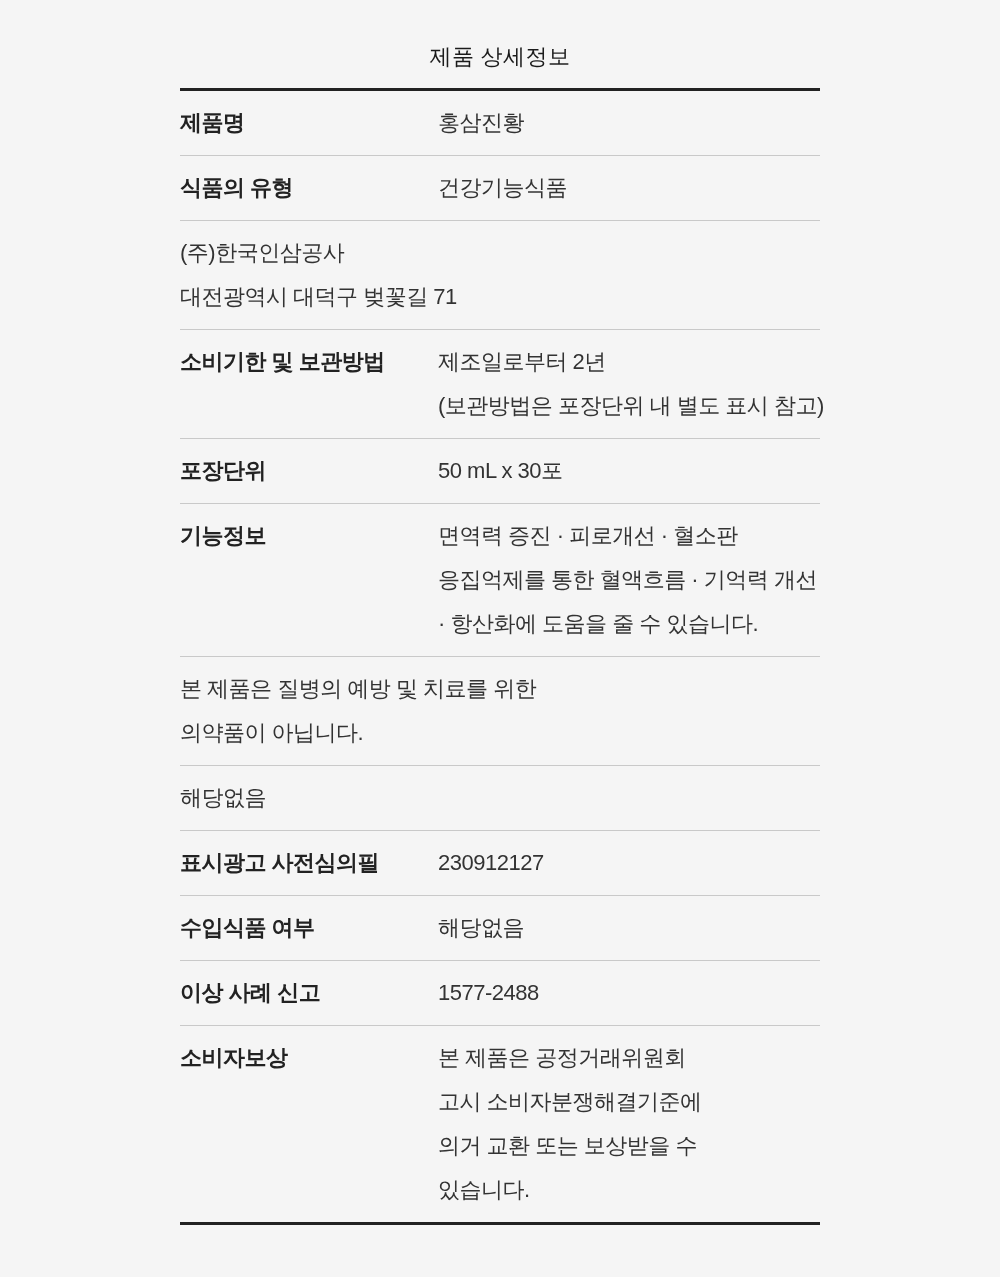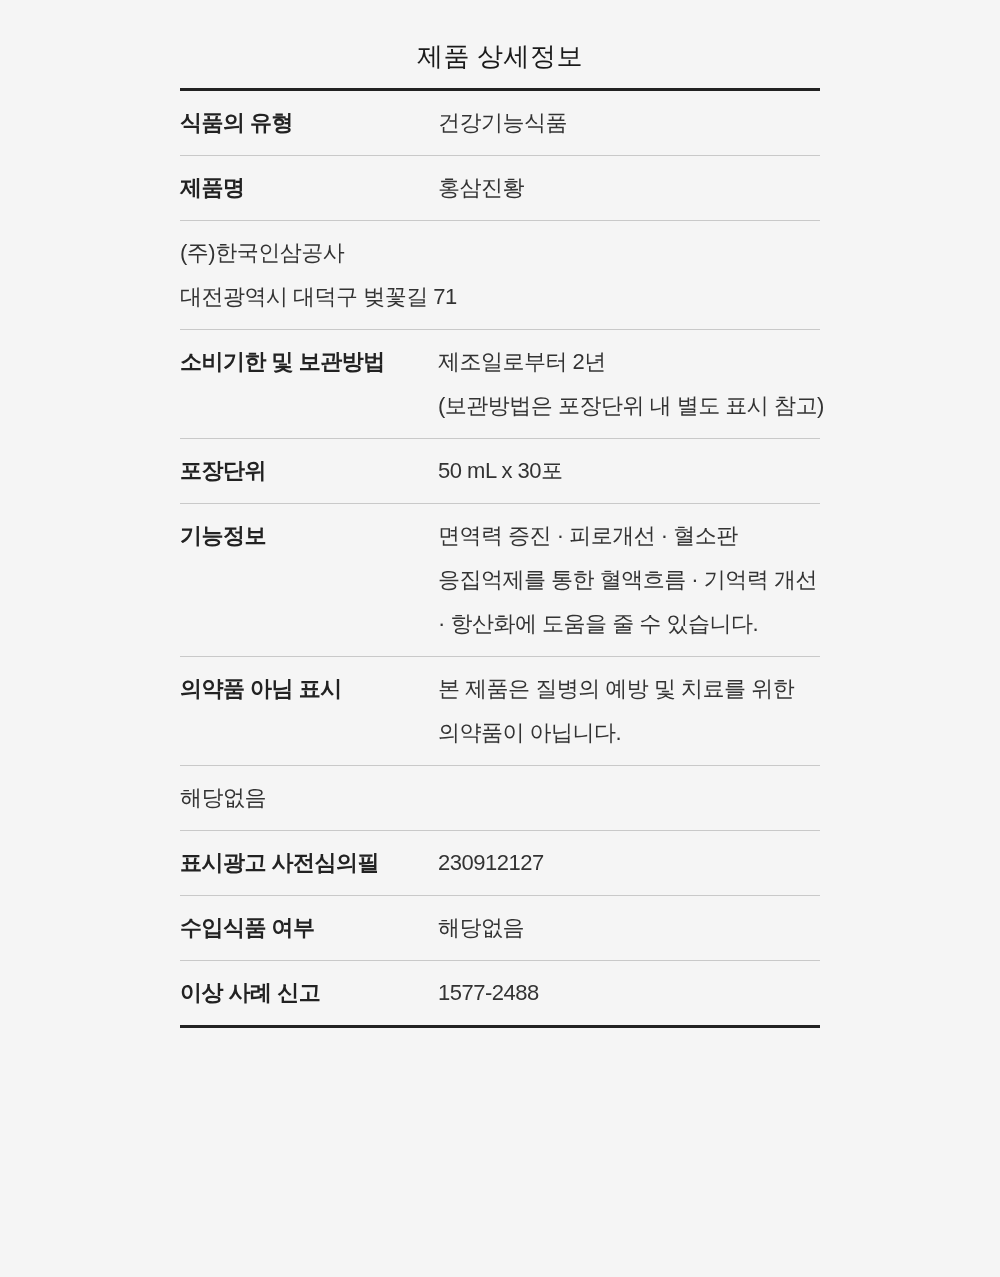--- a/index.html
+++ b/index.html
@@ -11,21 +11,21 @@
     overflow: hidden;
   }
   .wrap { width: 640px; margin: 0 auto; }
   .page-title {
     margin: 0;
     padding-top: 31px;
     height: 57px;
     line-height: 52px;
     text-align: center;
     font-family: "Liberation Serif", "DejaVu Serif", serif;
-    font-size: 26px;
+    font-size: 22px;
     font-weight: 500;
     color: #1b1b1b;
     letter-spacing: 0.5px;
   }
   .spec-table {
     border-top: 3px solid #222222;
     border-bottom: 3px solid #222222;
   }
   .row {
     display: flex;
@@ -56,26 +56,26 @@
   .cell-value.bold { font-weight: 400; }
 </style>
 </head>
 <body>
 
 <div class="wrap">
   <h1 class="page-title">제품 상세정보</h1>
 
   <div class="spec-table">
     <div class="row">
+      <div class="cell-label">제품명</div>
+      <div class="cell-value">홍삼진황</div>
+    </div>
+    <div class="row">
       <div class="cell-label">식품의 유형</div>
       <div class="cell-value">건강기능식품</div>
-    </div>
-    <div class="row">
-      <div class="cell-label">제품명</div>
-      <div class="cell-value">홍삼진황</div>
     </div>
     <div class="row">
       <div class="cell-value">(주)한국인삼공사
 대전광역시 대덕구 벚꽃길 71</div>
     </div>
     <div class="row">
       <div class="cell-label">소비기한 및 보관방법</div>
       <div class="cell-value">제조일로부터 2년
 (보관방법은 포장단위 내 별도 표시 참고)</div>
     </div>
@@ -83,33 +83,39 @@
       <div class="cell-label">포장단위</div>
       <div class="cell-value">50 mL x 30포</div>
     </div>
     <div class="row">
       <div class="cell-label">기능정보</div>
       <div class="cell-value">면역력 증진 · 피로개선 · 혈소판
 응집억제를 통한 혈액흐름 · 기억력 개선
 · 항산화에 도움을 줄 수 있습니다.</div>
     </div>
     <div class="row">
-      <div class="cell-label">의약품 아님 표시</div>
       <div class="cell-value">본 제품은 질병의 예방 및 치료를 위한
 의약품이 아닙니다.</div>
     </div>
     <div class="row">
       <div class="cell-value">해당없음</div>
     </div>
     <div class="row">
       <div class="cell-label">표시광고 사전심의필</div>
       <div class="cell-value">230912127</div>
     </div>
     <div class="row">
       <div class="cell-label">수입식품 여부</div>
       <div class="cell-value">해당없음</div>
     </div>
     <div class="row">
       <div class="cell-label">이상 사례 신고</div>
       <div class="cell-value bold">1577-2488</div>
     </div>
+    <div class="row">
+      <div class="cell-label">소비자보상</div>
+      <div class="cell-value">본 제품은 공정거래위원회
+고시 소비자분쟁해결기준에
+의거 교환 또는 보상받을 수
+있습니다.</div>
+    </div>
   </div>
 </div>
 
 </body></html>

